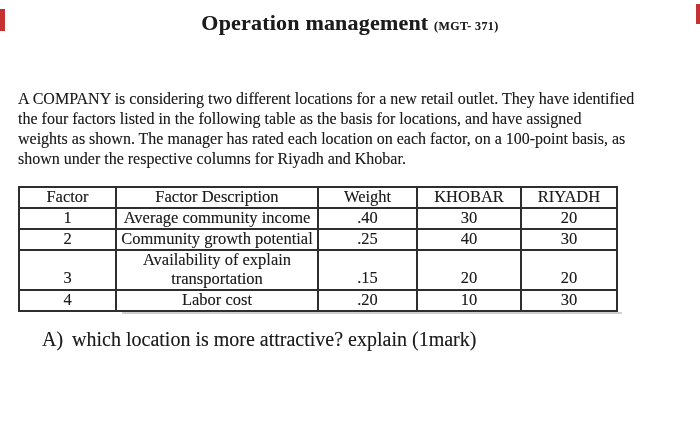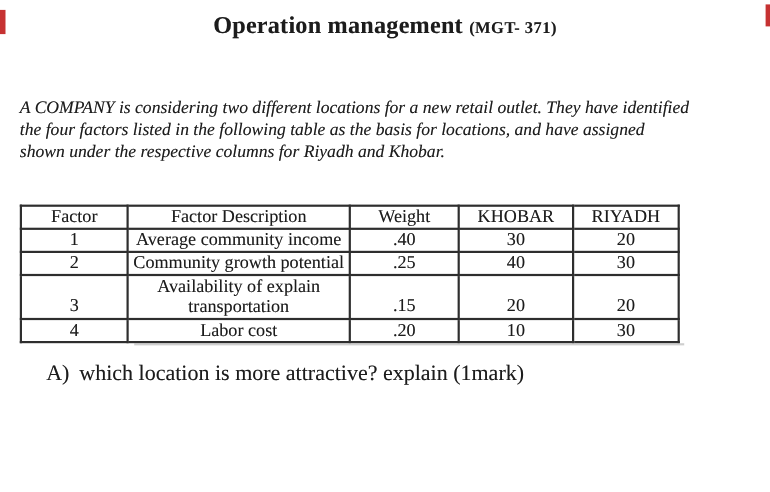--- a/index.html
+++ b/index.html
@@ -13,25 +13,25 @@
     text-shadow: 0 0 0.5px rgba(40,40,40,0.45); 
   }
 
   .doc-title {
     position: absolute; top: 10px; left: 0; width: 700px;
     text-align: center;
     font-weight: bold; font-size: 22px;
     letter-spacing: 0.2px;
     white-space: nowrap;
   }
-  .doc-title .course-code { font-size: 15px; letter-spacing: 0.4px; }
+  .doc-title .course-code { font-size: 12px; letter-spacing: 0.4px; }
 
   .intro {
     position: absolute; left: 18px; top: 89px;
-    font-size: 16px; line-height: 20px; font-style: italic;
+    font-size: 16px; line-height: 20px;
   }
   .intro .line { white-space: nowrap; }
 
   table.factor-table {
     position: absolute; left: 18px; top: 186px;
     border-collapse: collapse; table-layout: fixed;
   }
   .factor-table td {
     border: 2px solid #2e2e2e;
     text-align: center;
@@ -77,20 +77,21 @@
 
 <div class="doc-title">
   <span>Operation management</span>
   <span> </span>
   <span class="course-code">(MGT- 371)</span>
 </div>
 
 <div class="intro">
   <div class="line">A COMPANY is considering two different locations for a new retail outlet. They have identified</div>
   <div class="line">the four factors listed in the following table as the basis for locations, and have assigned</div>
+  <div class="line">weights as shown. The manager has rated each location on each factor, on a 100-point basis, as</div>
   <div class="line">shown under the respective columns for Riyadh and Khobar.</div>
 </div>
 
 <table class="factor-table">
   <colgroup>
     <col class="col-factor">
       <col class="col-desc">
       <col class="col-weight">
       <col class="col-riyadh">
       <col class="col-khobar">

